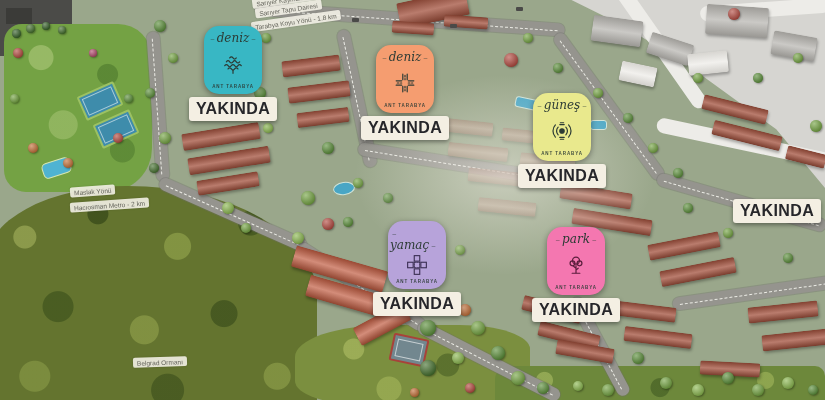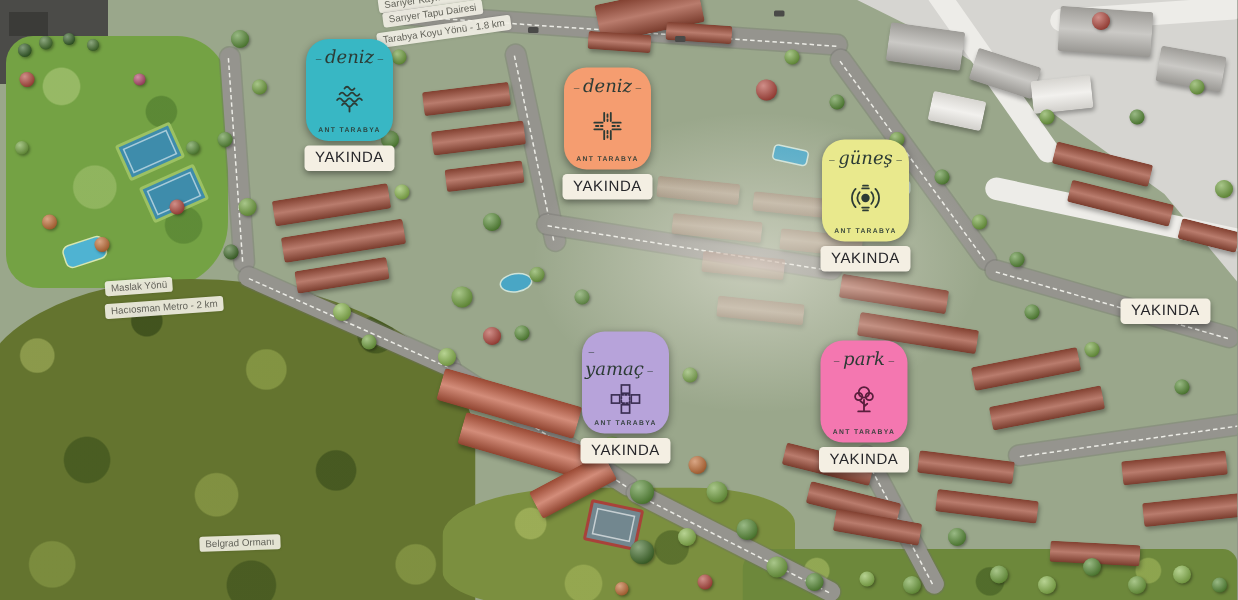--- a/index.html
+++ b/index.html
@@ -86,21 +86,21 @@
 
   
   .card-group{position:absolute;width:74px;display:flex;flex-direction:column;align-items:center;z-index:8;cursor:pointer;}
   .card{width:58px;height:68px;border-radius:15px;box-shadow:0 2px 6px rgba(0,0,0,.4);
     display:flex;flex-direction:column;align-items:center;justify-content:space-between;
     padding:6px 2px 5px;box-sizing:border-box;color:#2c3b35;}
   .card-name{font-family:"DejaVu Serif",serif;font-style:italic;font-size:12px;line-height:1;}
   .card-name::before,.card-name::after{content:"–";opacity:.6;font-style:normal;margin:0 2px;font-size:9px;}
   .card-icon{width:22px;height:22px;}
   .card-brand{font-size:4.5px;letter-spacing:.9px;font-weight:bold;opacity:.9;}
-  .badge{margin-top:3px;background:#f4efe3;color:#26262a;font-weight:normal;font-size:10px;
+  .badge{margin-top:3px;background:#f4efe3;color:#26262a;font-weight:bold;font-size:16px;
     letter-spacing:.4px;padding:3px 7px;border-radius:3px;white-space:nowrap;
     box-shadow:0 2px 4px rgba(0,0,0,.4);}
 </style>
 </head>
 <body>
 
 <div id="stage">
 
   <div id="urban-tr" class="abs"></div>
   <div id="city-corner" class="abs"></div>
@@ -269,21 +269,21 @@
         <path d="M8 2v5M12 2v5M8 13v5M12 13v5"></path>
         <path d="M2 8h5M2 12h5M13 8h5M13 12h5"></path>
         <path d="M10 3v4M10 13v4" stroke-dasharray="1.5 1.5"></path>
         <path d="M3 10h4M13 10h4" stroke-dasharray="1.5 1.5"></path>
       </svg>
       <div class="card-brand">ANT TARABYA</div>
     </div>
     <div class="badge">YAKINDA</div>
   </div>
 
-  <div class="card-group" style="left:540px;top:93px">
+  <div class="card-group" style="left:525px;top:93px">
     <div class="card" style="background-color: rgb(233, 233, 141);">
       <div class="card-name">güneş</div>
       <svg class="card-icon" viewBox="0 0 20 20" fill="none" stroke="#2c3b35" stroke-width="1.1" stroke-linecap="round">
         <circle cx="10" cy="10" r="2" fill="#2c3b35"></circle>
         <path d="M6.5 6.5a5 5 0 0 0 0 7M4 4.5a8 8 0 0 0 0 11"></path>
         <path d="M13.5 6.5a5 5 0 0 1 0 7M16 4.5a8 8 0 0 1 0 11"></path>
         <path d="M8.5 2.5h3M8 4.2h4M8.5 17.5h3M8 15.8h4"></path>
       </svg>
       <div class="card-brand">ANT TARABYA</div>
     </div>

